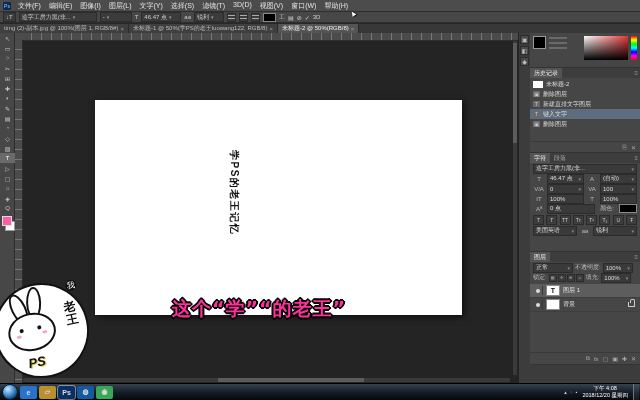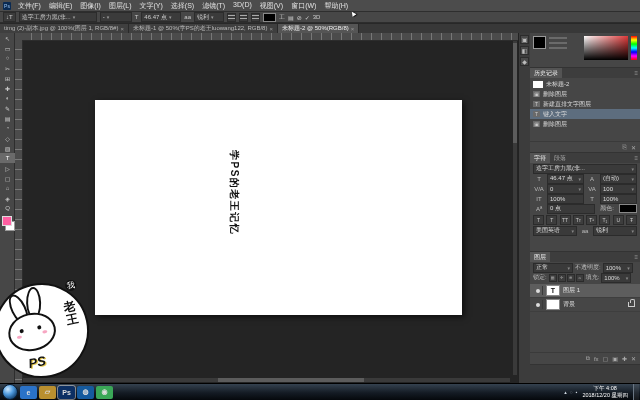--- a/index.html
+++ b/index.html
@@ -263,20 +263,21 @@
       <div class="v-text">学PS的老王记忆</div>
     </div>
     <div class="sb-v">
         <i></i>
       </div>
     <div class="sb-h">
         <i></i>
       </div>
   </div>
 
+  <div class="subtitle" style="color: rgb(255, 47, 158);">这个“学”“的老王”</div>
 
   <div class="logo">
     <span class="ear e1"></span>
     <span class="ear e2"></span>
     <span class="face">
       <span class="eye l"></span>
       <span class="eye r"></span>
       <span class="blush l"></span>
       <span class="blush r"></span>
     </span>

